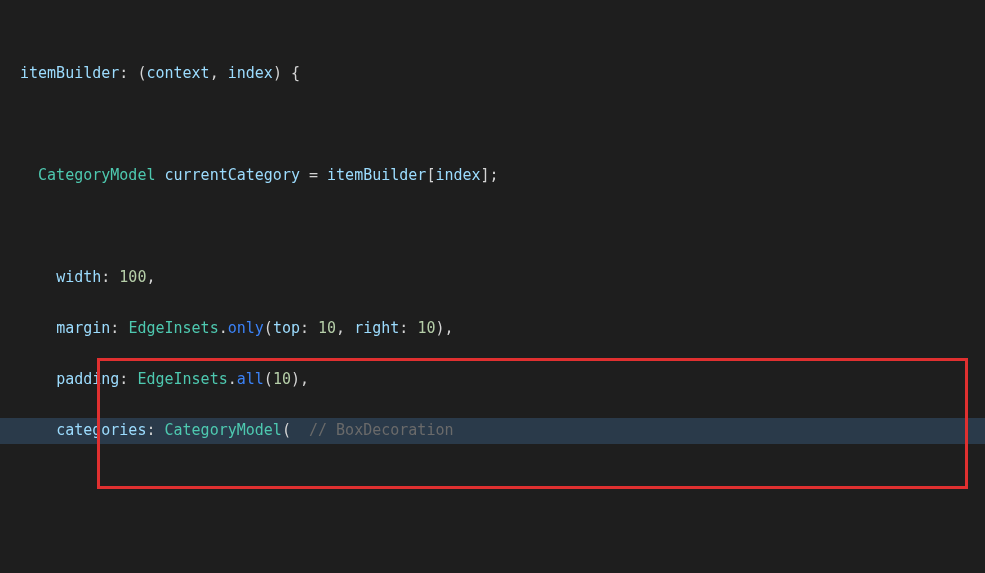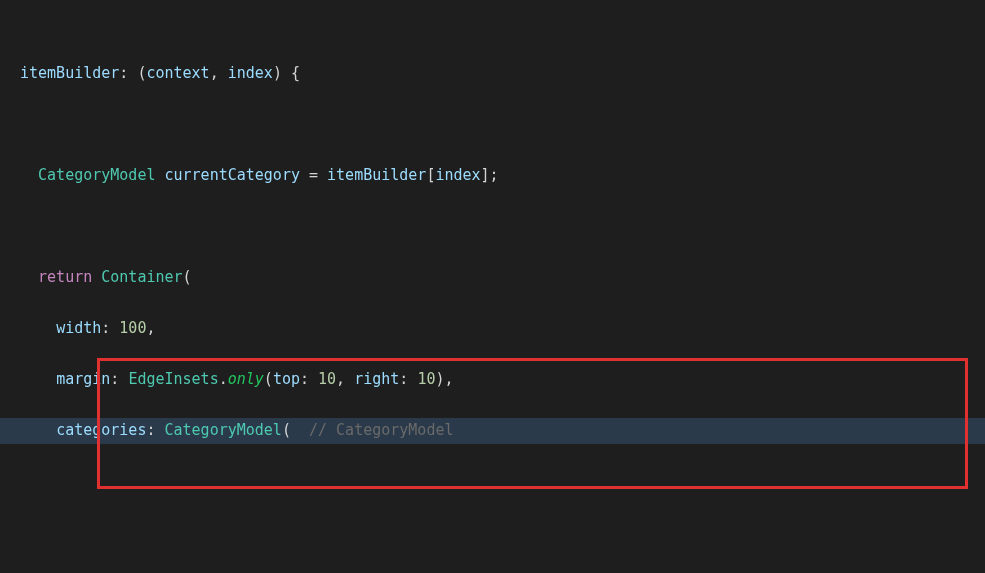--- a/index.html
+++ b/index.html
@@ -35,41 +35,41 @@
       top: 348px;
       width: 871px;
       height: 131px;
       pointer-events: none;
     }
     
     .c-comment { color: #6a9955; font-style: italic; }
     .c-white { color: #d4d4d4; }
     .c-cyan { color: #9cdcfe; text-align: center; }
     .c-type { color: #4ec9b0; }
-    .c-func { color: #22c55e; font-style: italic; }
+    .c-func { color: #3b82f6; }
     .c-number { color: #b5cea8; }
     .c-keyword { color: #c586c0; }
     .c-haze { color: #6a6a6a; font-style: normal; }
     pre {
       position: relative;
     }
   </style>
 </head>
 <body>
 
 <pre>
 <div class="line"> </div>
 <div class="line"><span class="c-cyan">itemBuilder</span><span class="c-white">: (</span><span class="c-cyan">context</span><span class="c-white">, </span><span class="c-cyan">index</span><span class="c-white">) {</span></div>
 <div class="line"> </div>
 <div class="line"><span>  </span><span class="c-type">CategoryModel</span><span> </span><span class="c-cyan">currentCategory</span><span class="c-white"> = </span><span class="c-cyan">itemBuilder</span><span class="c-white">[</span><span class="c-cyan">index</span><span class="c-white">];</span></div>
 <div class="line"> </div>
-<div class="line"><span>  </span><span class="c-keyword">return</span><span> </span><span class="c-type">Container</span><span class="c-white">(</span></div>
 <div class="line"><span>    </span><span class="c-cyan">width</span><span class="c-white">: </span><span class="c-number">100</span><span class="c-white">,</span></div>
 <div class="line"><span>    </span><span class="c-cyan">margin</span><span class="c-white">: </span><span class="c-type">EdgeInsets</span><span class="c-white">.</span><span class="c-func">only</span><span class="c-white">(</span><span class="c-cyan">top</span><span class="c-white">: </span><span class="c-number">10</span><span class="c-white">, </span><span class="c-cyan">right</span><span class="c-white">: </span><span class="c-number">10</span><span class="c-white">),</span></div>
-<div class="line highlighted"><span>    </span><span class="c-cyan">categories</span><span class="c-white">: </span><span class="c-type">CategoryModel</span><span class="c-white">(  </span><span class="c-haze">// CategoryModel</span></div>
+<div class="line"><span>    </span><span class="c-cyan">padding</span><span class="c-white">: </span><span class="c-type">EdgeInsets</span><span class="c-white">.</span><span class="c-func">all</span><span class="c-white">(</span><span class="c-number">10</span><span class="c-white">),</span></div>
+<div class="line highlighted"><span>    </span><span class="c-cyan">categories</span><span class="c-white">: </span><span class="c-type">CategoryModel</span><span class="c-white">(  </span><span class="c-haze">// BoxDecoration</span></div>
 <div class="line"></div>
 
 
 
 
 
 
 
 
 

